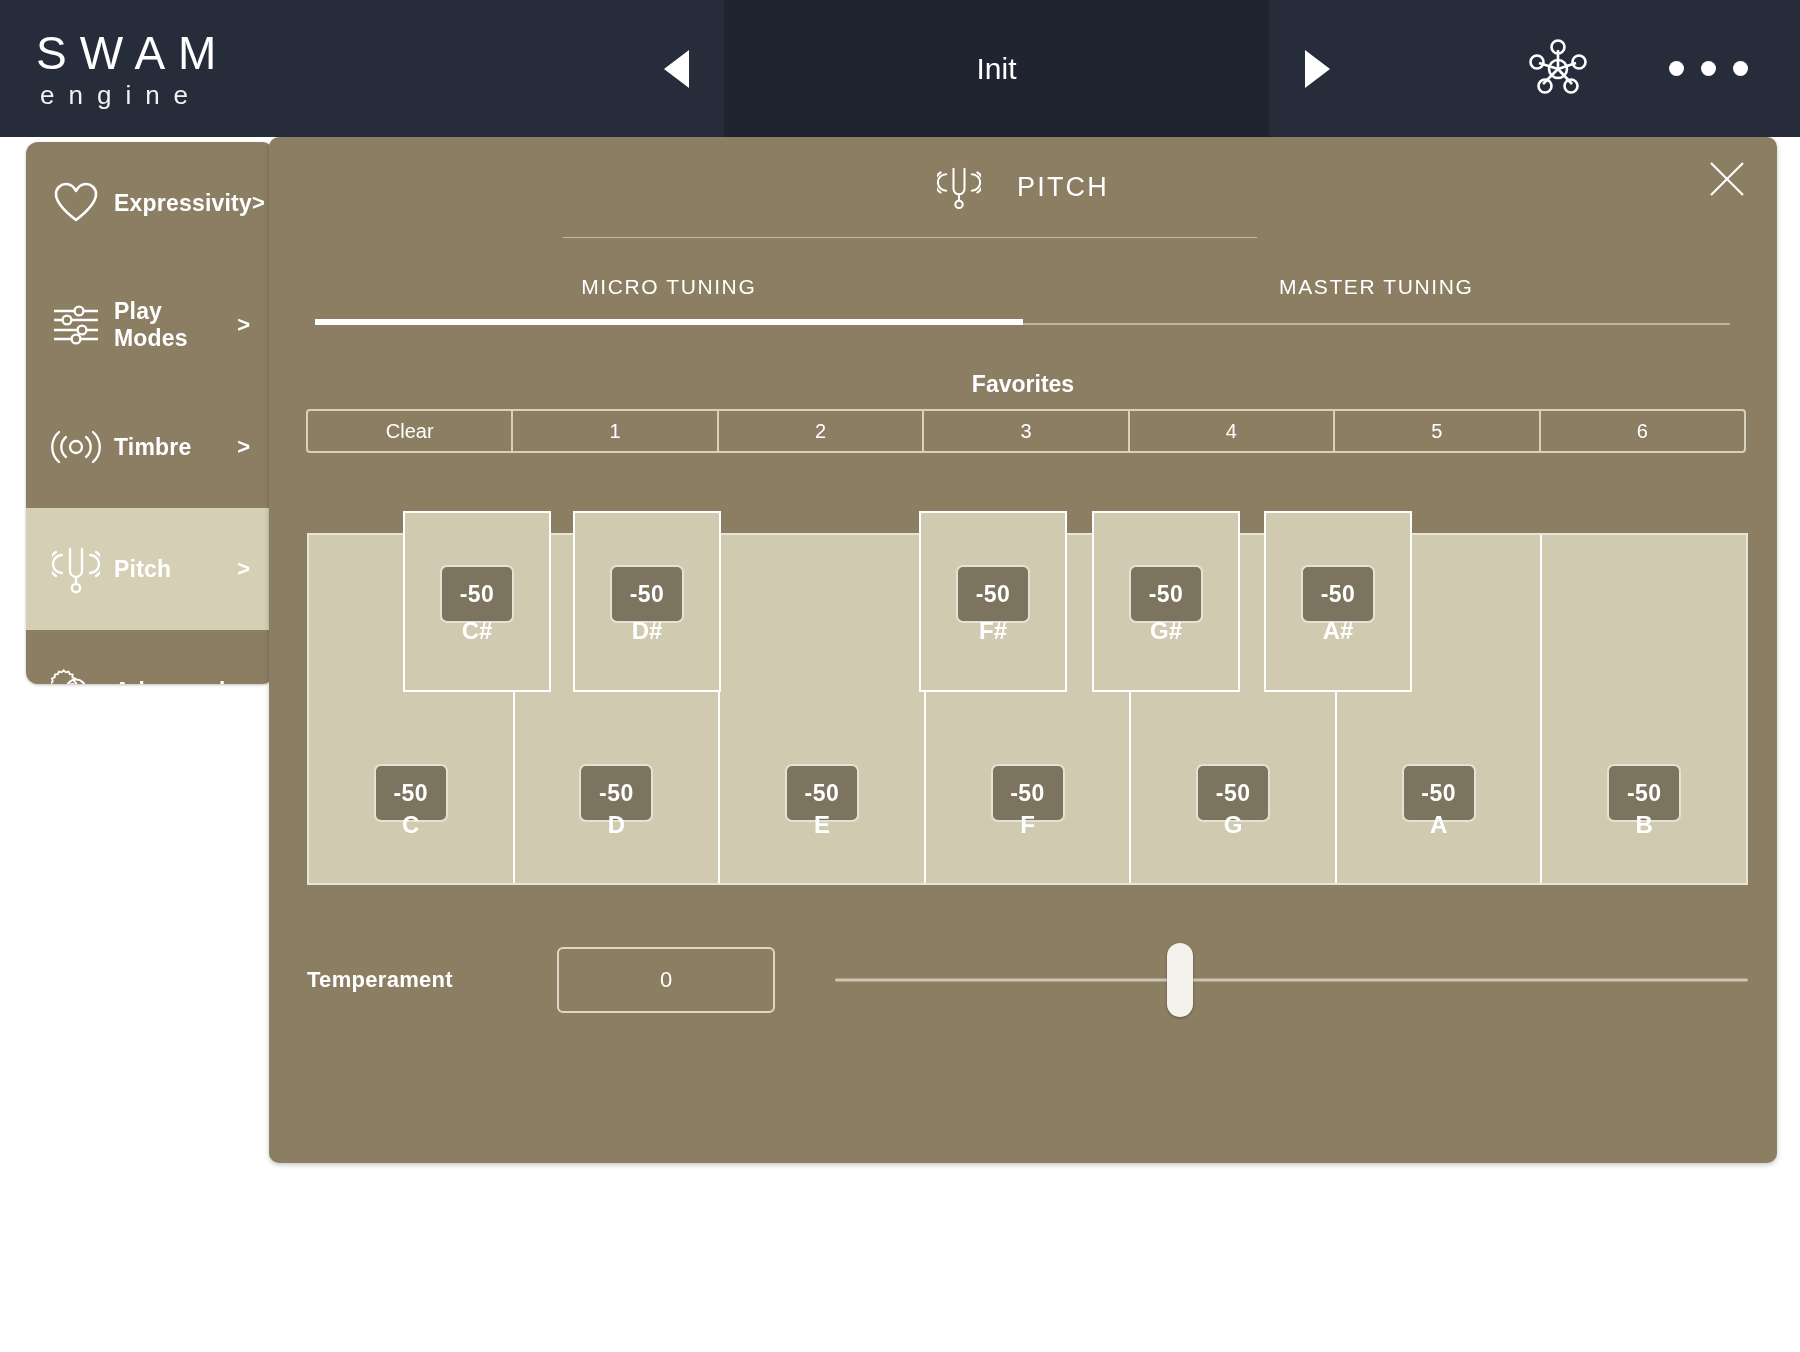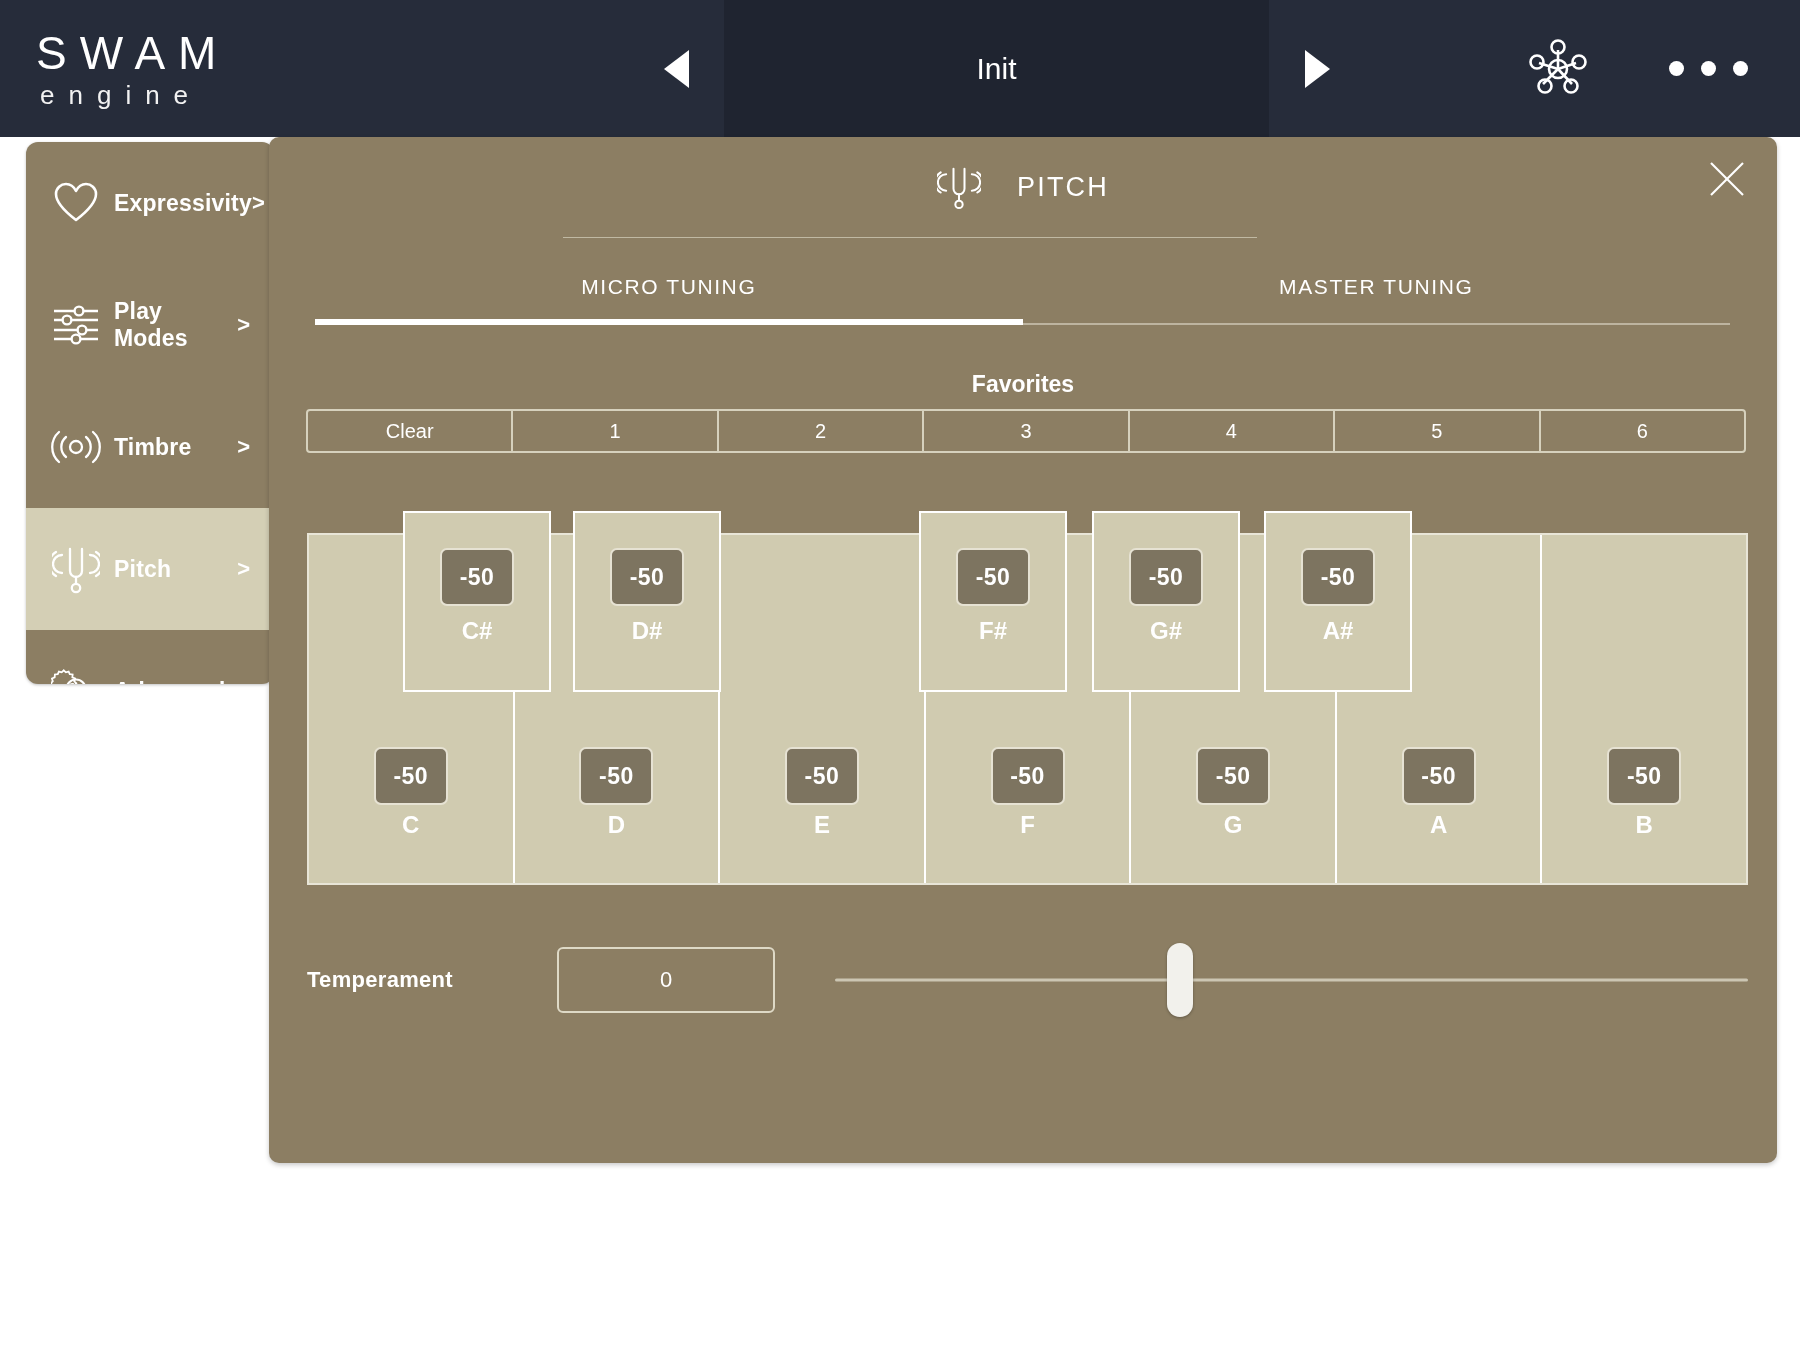--- a/index.html
+++ b/index.html
@@ -146,21 +146,21 @@
     position:absolute;left:50%;transform:translateX(-50%);top:35px;
   }
   .bkey .klabel{
     position:absolute;left:50%;transform:translateX(-50%);top:104px;
     font-size:24px;color:#ffffff;font-weight:600;
   }
   .val{
     width:74px;height:58px;border-radius:7px;background:#7d7460;
     border:2px solid #e6e2d3;box-sizing:border-box;
     display:flex;align-items:center;justify-content:center;
-    font-size:23px;color:#ffffff;font-weight:600;letter-spacing:.5px;
+    font-size:23px;color:#ffffff;font-weight:600;letter-spacing:.5px;margin-top:17px;
   }
   
   .temp-row{
     position:absolute;left:38px;top:800px;width:1441px;height:86px;display:flex;align-items:center;
   }
   .temp-label{
     width:250px;font-size:22px;color:#ffffff;font-weight:700;letter-spacing:.3px;
   }
   .temp-box{
     width:218px;height:66px;border:2px solid #ded9c6;border-radius:6px;box-sizing:border-box;

